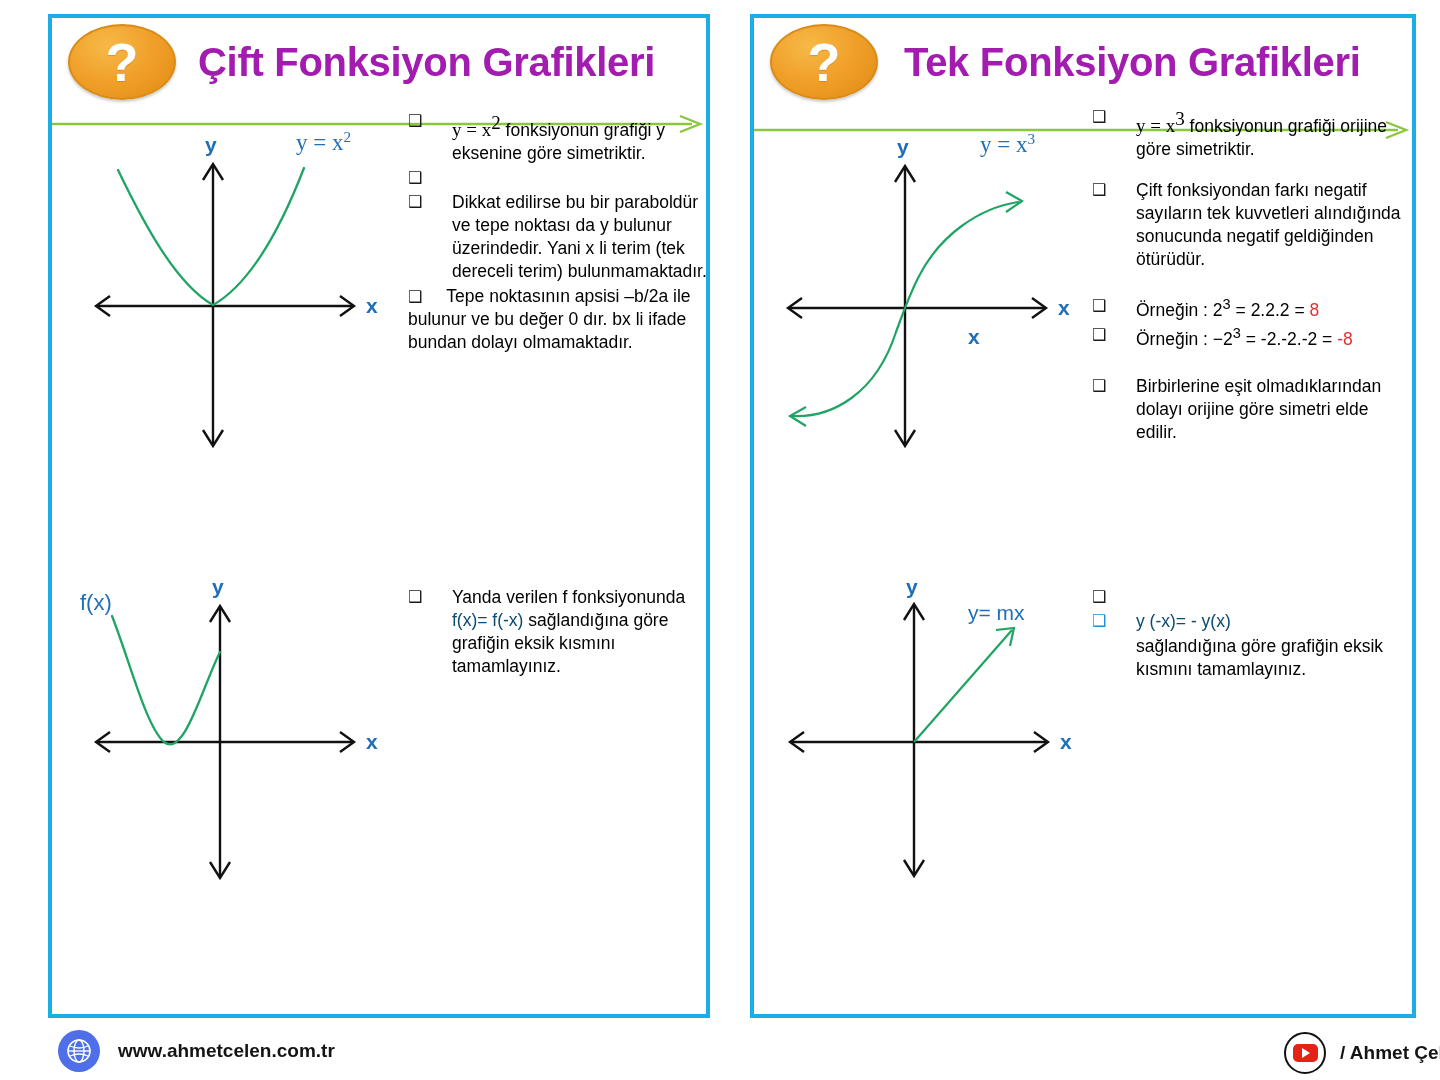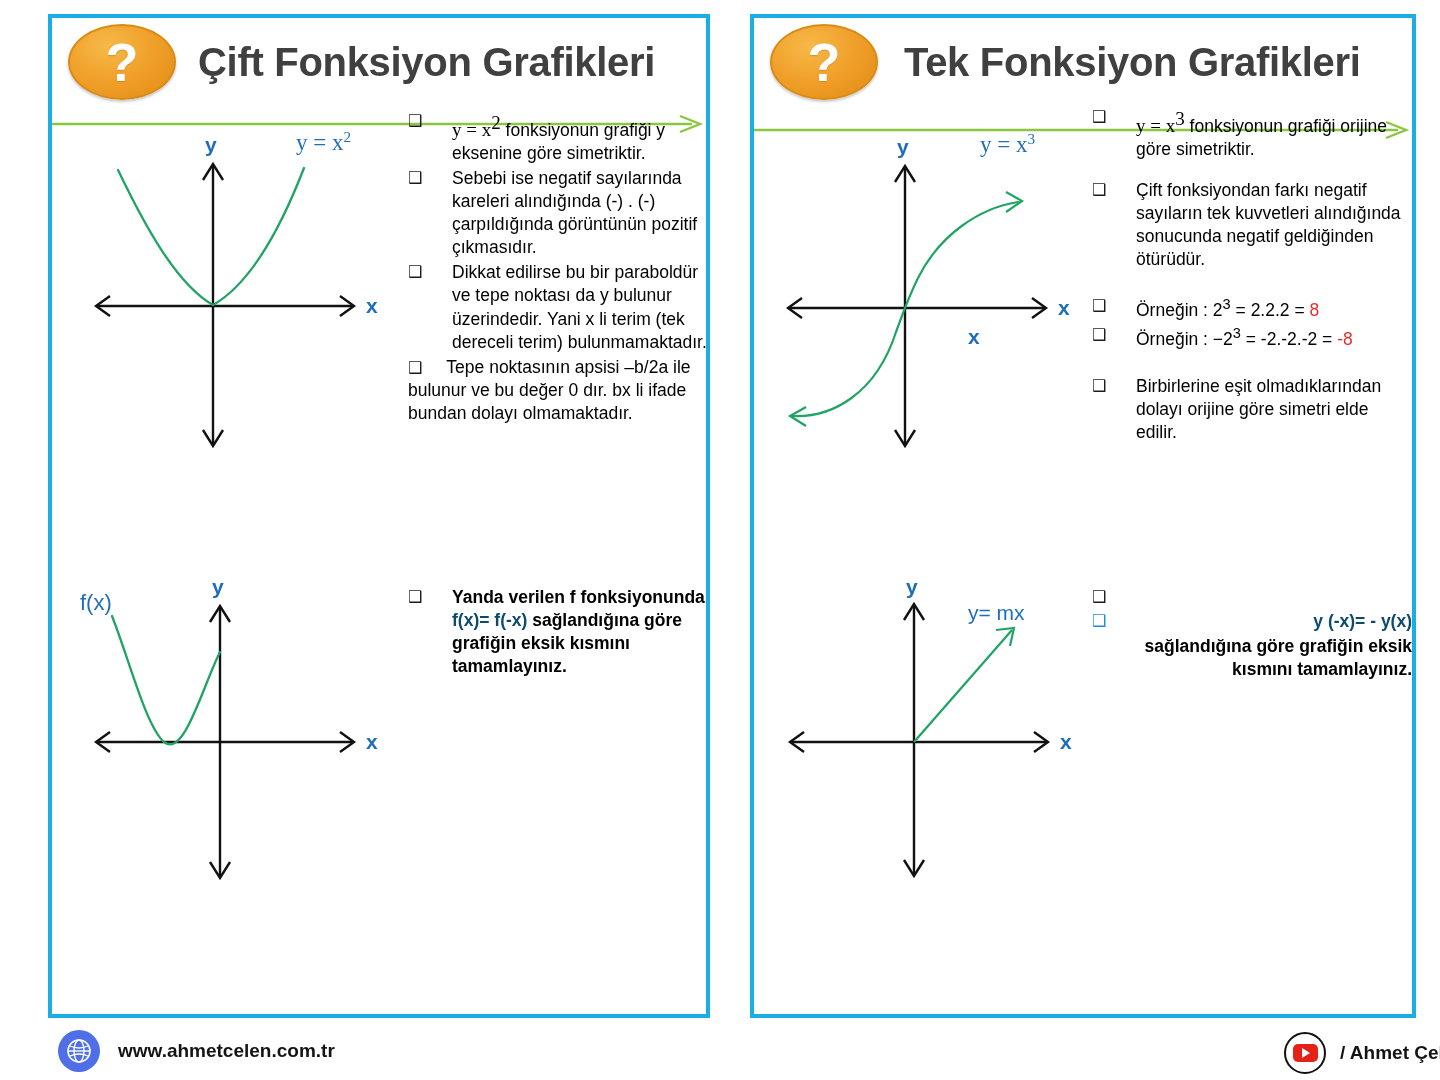--- a/index.html
+++ b/index.html
@@ -59,21 +59,21 @@
     font-size: 54px;
     font-weight: bold;
     line-height: 1;
     font-family: "Liberation Sans", sans-serif;
     text-shadow: 0 1px 1px rgba(160,100,0,0.35);
   }
 
   .panel-title {
     font-size: 40px;
     font-weight: bold;
-    color: #404040;
+    color: #a21caf;
     margin-left: 22px;
     white-space: nowrap;
     letter-spacing: -0.3px;
   }
   #panel-right .panel-title { margin-left: 26px; }
 
   
   .header-rule {
     position: absolute;
     left: 0;
@@ -145,21 +145,21 @@
     width: 44px;
     font-size: 16px;
     line-height: 1.35;
     color: #1a1a1a;
     font-family: "DejaVu Sans", sans-serif;
   }
   .bullet-mark.blue { color: #1B8FD0; }
   .bullet-text { flex: 1 1 auto; }
 
   .b-serif { font-family: "Liberation Serif", serif; font-size: 19px; }
-  .bold { font-weight: bold; text-align: right; }
+  .bold { font-weight: normal; }
   .blue-txt { color: #0c4a6e; }
   .red-txt  { color: #E03030; }
 
   
   .bullet-flow { margin-top: 2px; }
   .bullet-flow .lead { margin-left: 24px; }
   .spacer-16 { height: 16px; }
   .spacer-22 { height: 22px; }
 
   
@@ -296,21 +296,20 @@
 
       <div class="txt-col" id="txt-left-top">
 
         <div class="bullet-row">
           <div class="bullet-mark">❑</div>
           <div class="bullet-text"><span class="b-serif">y =  x</span><sup class="b-serif">2</sup><span> fonksiyonun grafiği y eksenine göre simetriktir.</span></div>
         </div>
 
         <div class="bullet-row">
           <div class="bullet-mark">❑</div>
-          <div class="bullet-text">Sebebi ise negatif sayılarında kareleri alındığında (-) . (-) çarpıldığında görüntünün pozitif çıkmasıdır.</div>
         </div>
 
         <div class="bullet-row">
           <div class="bullet-mark">❑</div>
           <div class="bullet-text">Dikkat edilirse bu bir paraboldür ve tepe noktası da y bulunur üzerindedir. Yani x li terim (tek dereceli terim) bulunmamaktadır.</div>
         </div>
 
         <div class="bullet-flow">
           <span class="bullet-mark" style="display:inline; width:auto;">❑</span><span class="lead">Tepe noktasının apsisi –b/2a ile bulunur ve bu değer 0 dır. bx li ifade bundan dolayı olmamaktadır.</span>
         </div>

